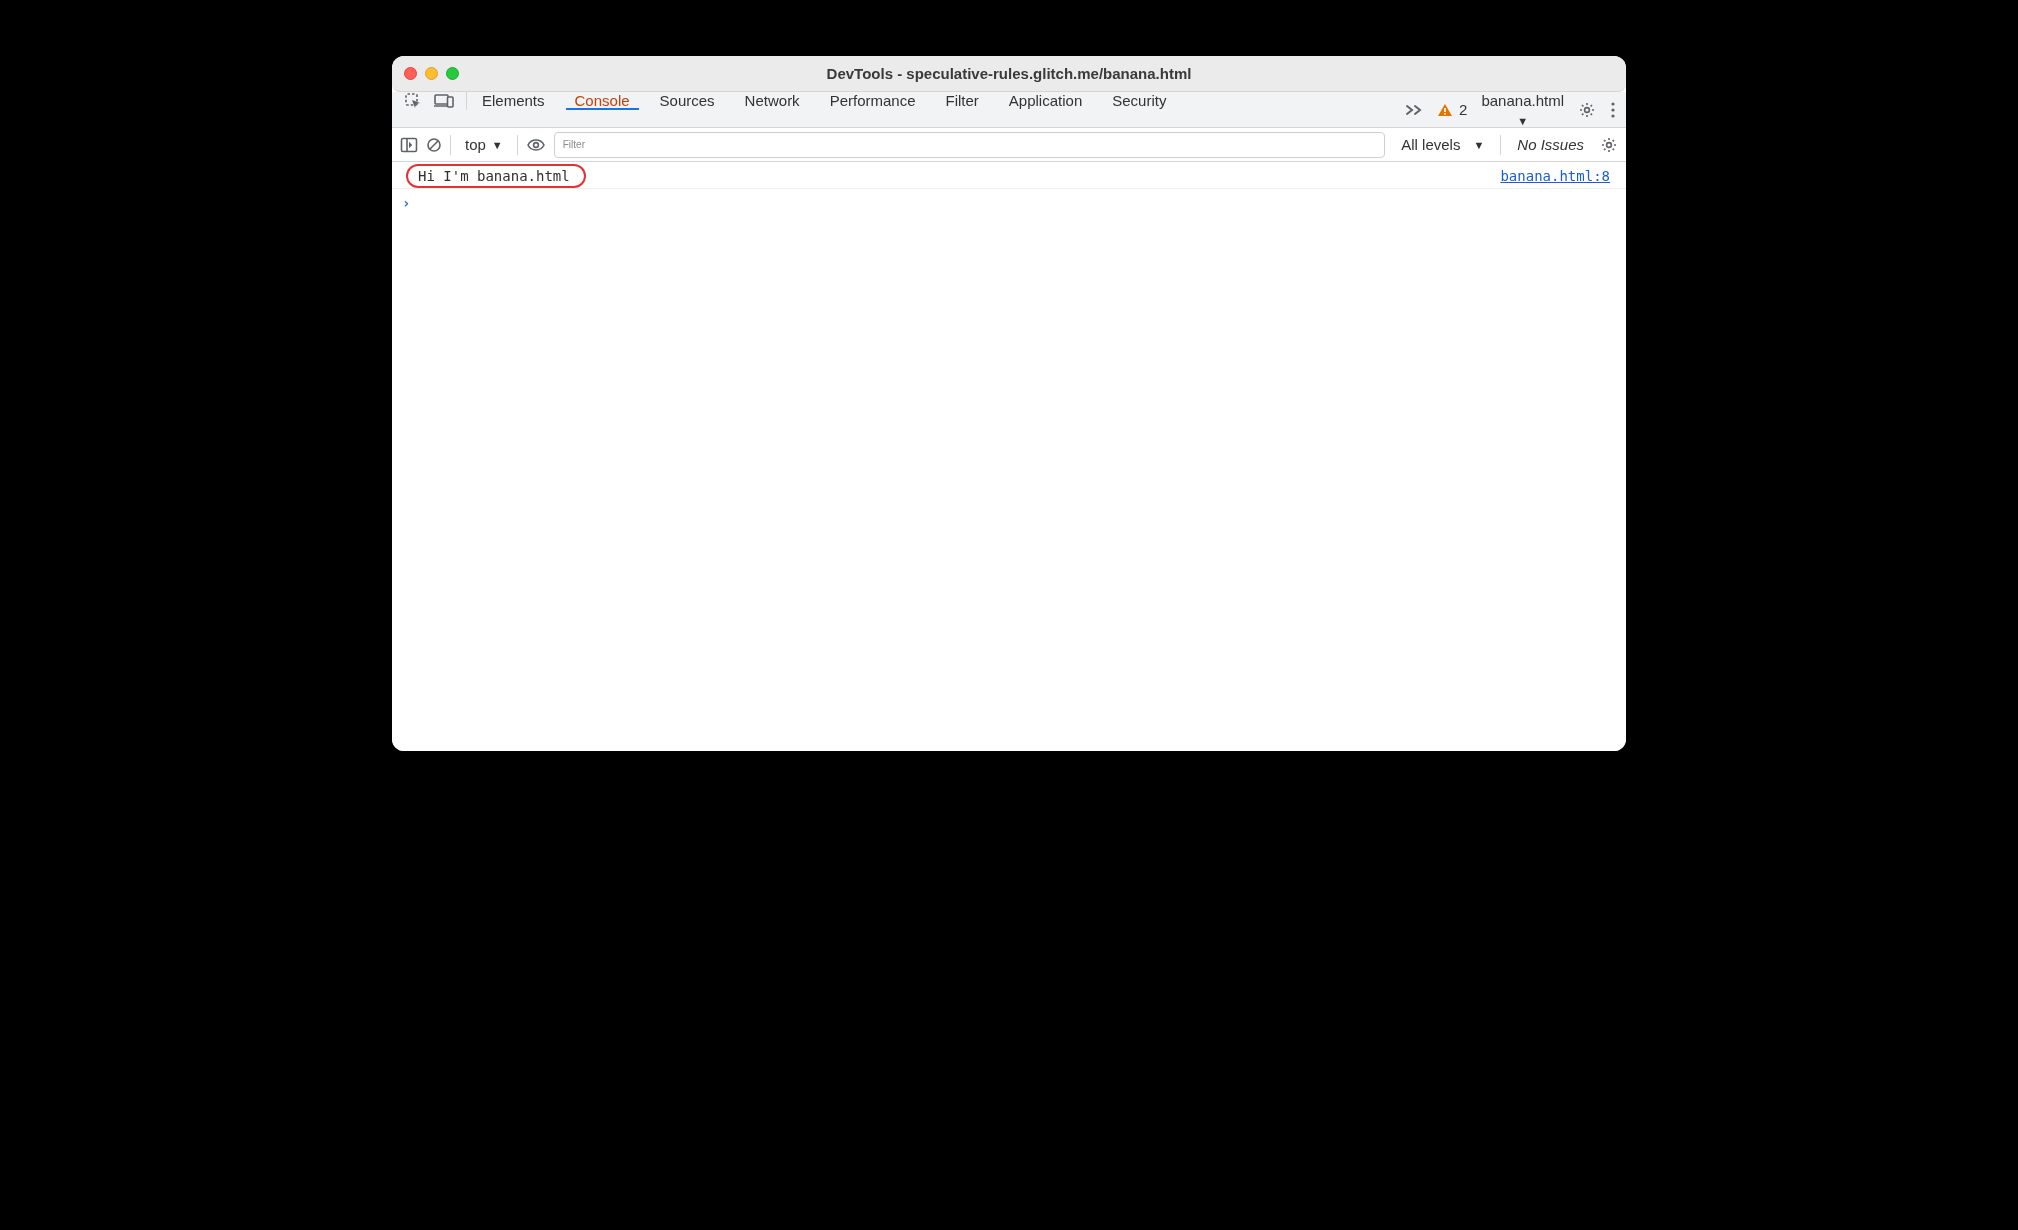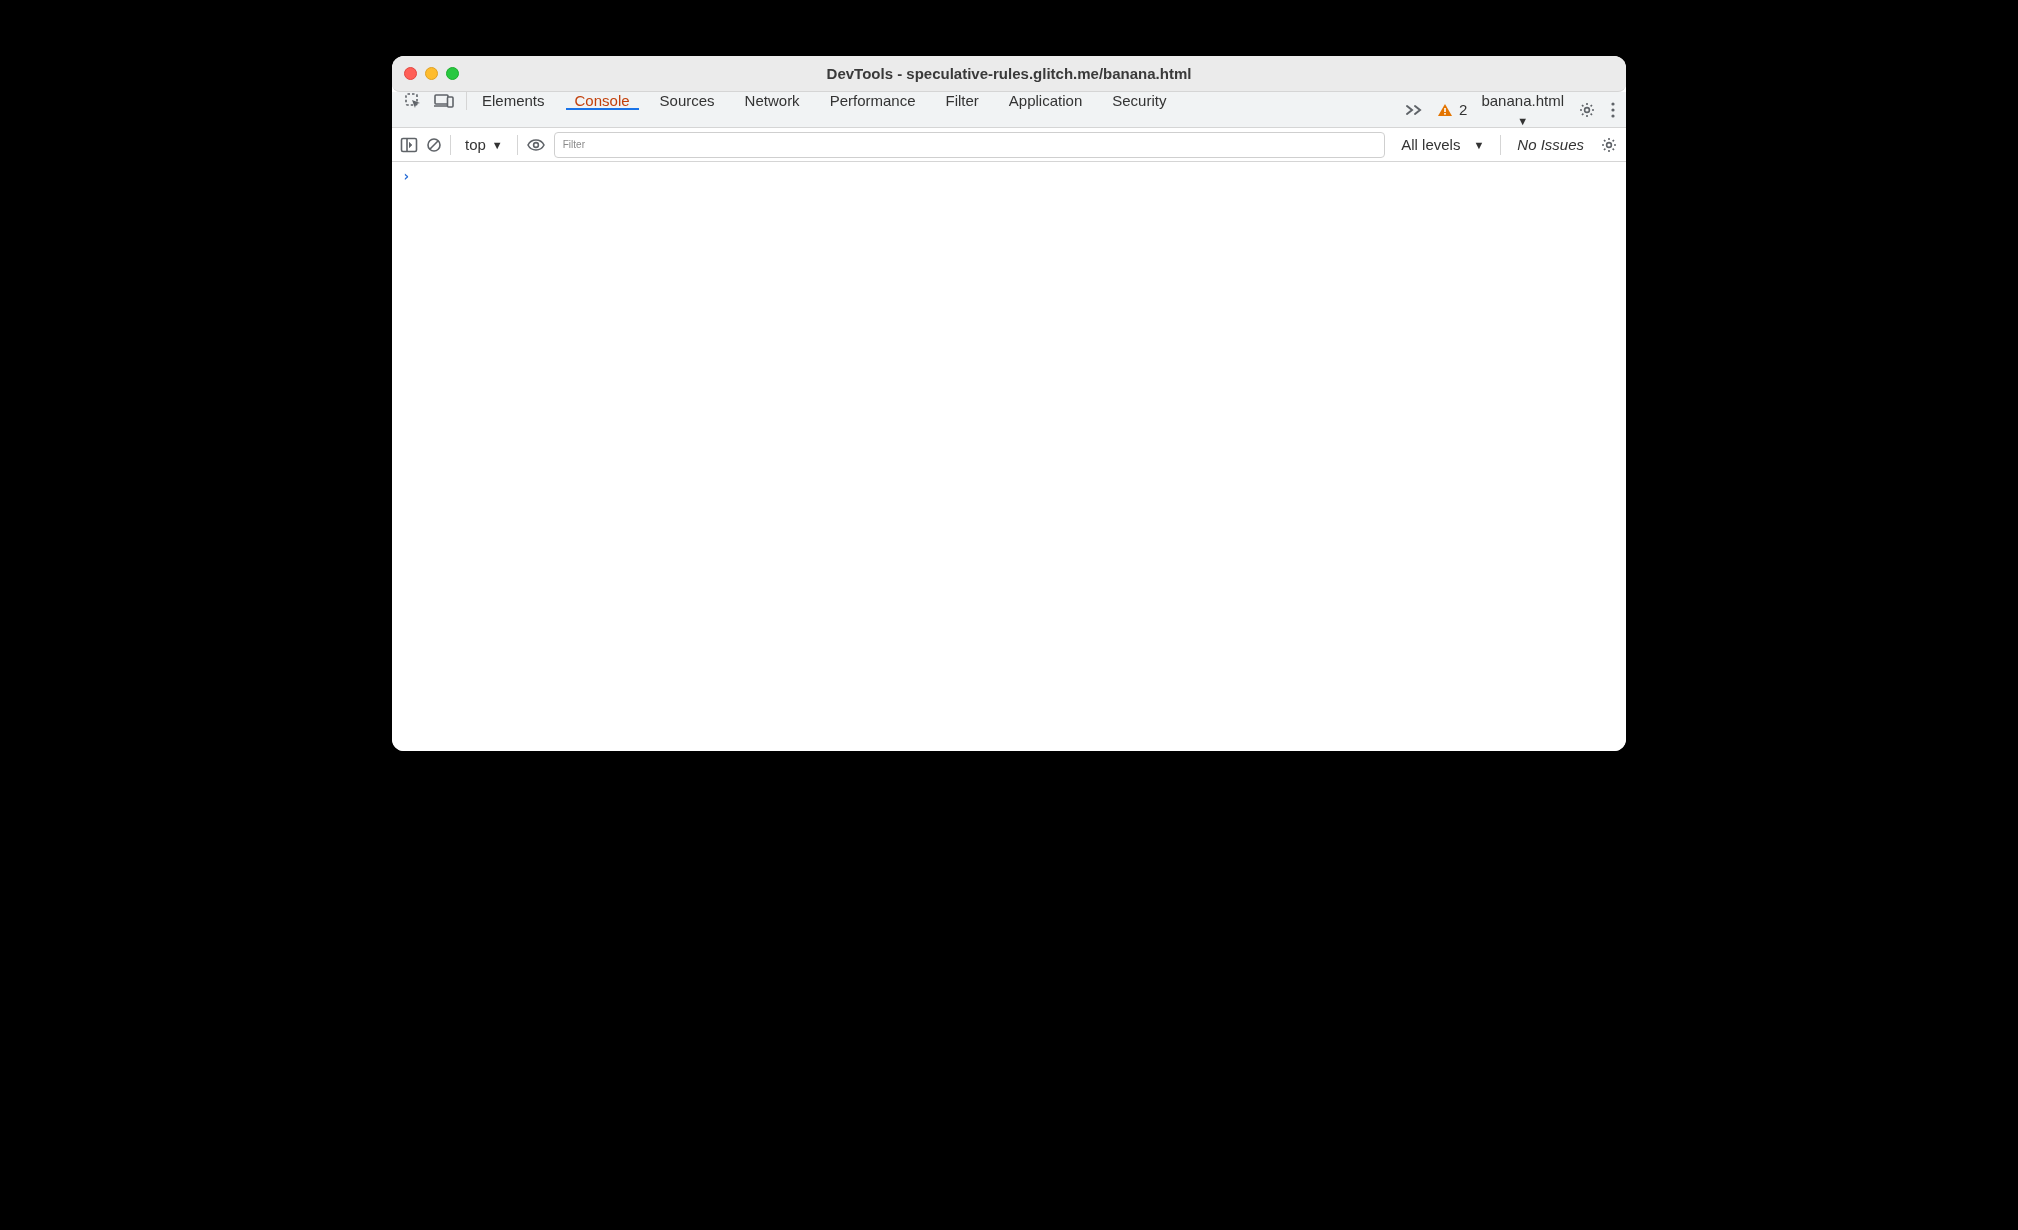--- a/index.html
+++ b/index.html
@@ -325,19 +325,28 @@
     </span>
     <span class="icon-btn">
       <svg width="18" height="18" viewBox="0 0 18 18" fill="none" stroke="#5f6368" stroke-width="1.6">
         <circle cx="9" cy="9" r="2.4"></circle>
         <path d="M9 2v2M9 14v2M2 9h2M14 9h2M4 4l1.4 1.4M12.6 12.6 14 14M14 4l-1.4 1.4M5.4 12.6 4 14"></path>
       </svg>
     </span>
   </div>
 
   <div class="console-body">
+    <div class="log-row">
+      <div class="log-msg">
+        <div class="red-oval"></div>
+        <span class="msg-text">Hi I'm banana.html</span>
+      </div>
+      <div class="log-src">
+        <a href="#">banana.html:8</a>
+      </div>
+    </div>
     <div class="prompt-row">
       <span class="prompt-caret">›</span>
       <input class="prompt-input" type="text" style="">
     </div>
   </div>
 
 </div>
 
 </body></html>

